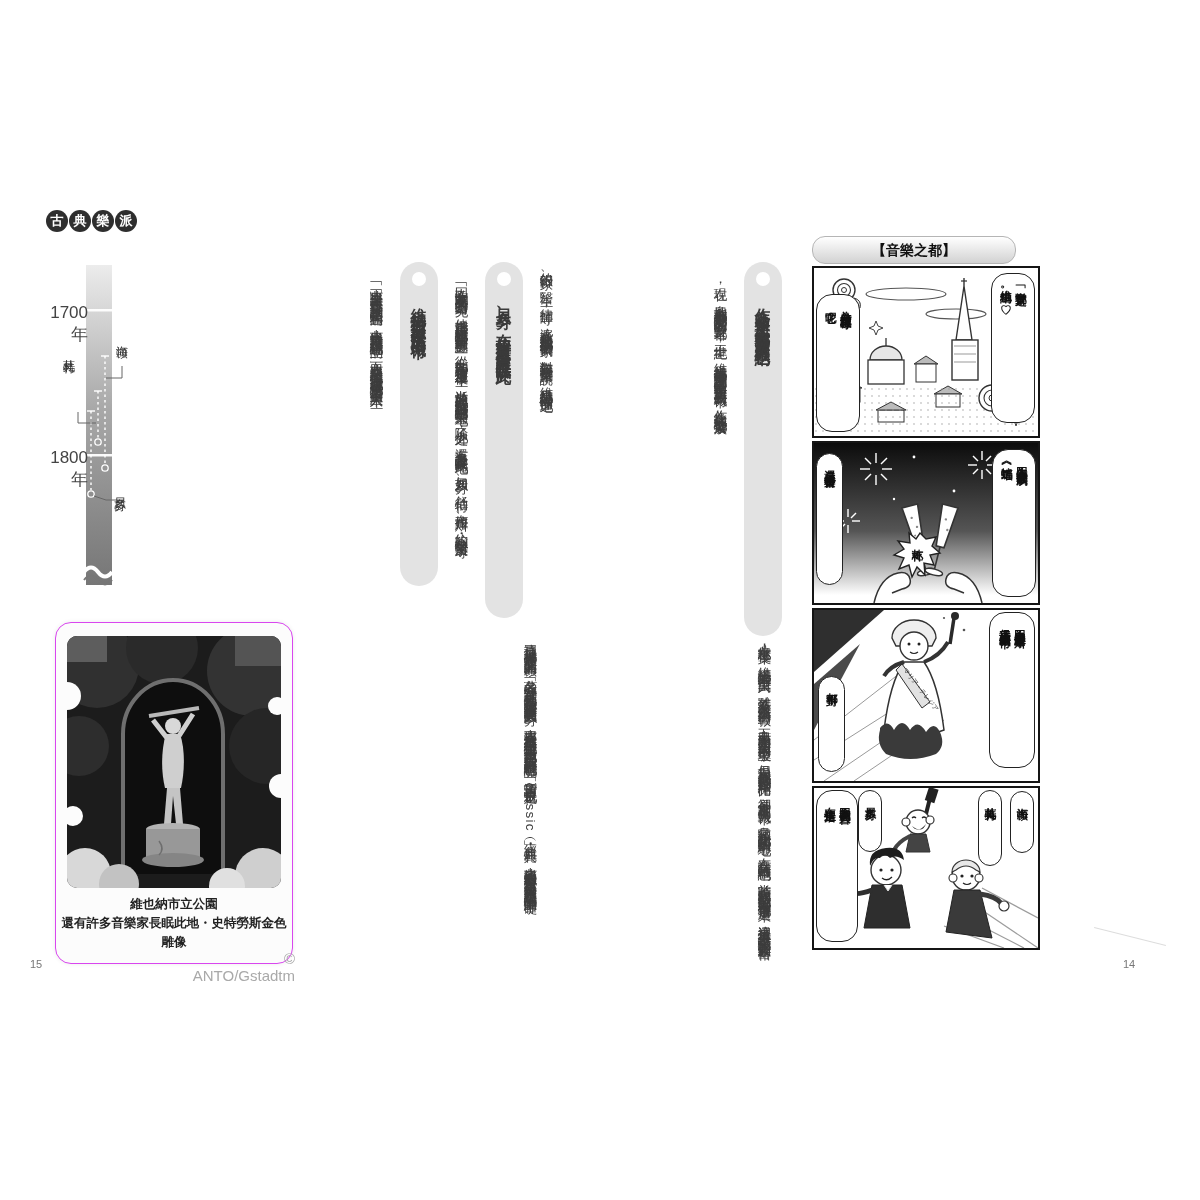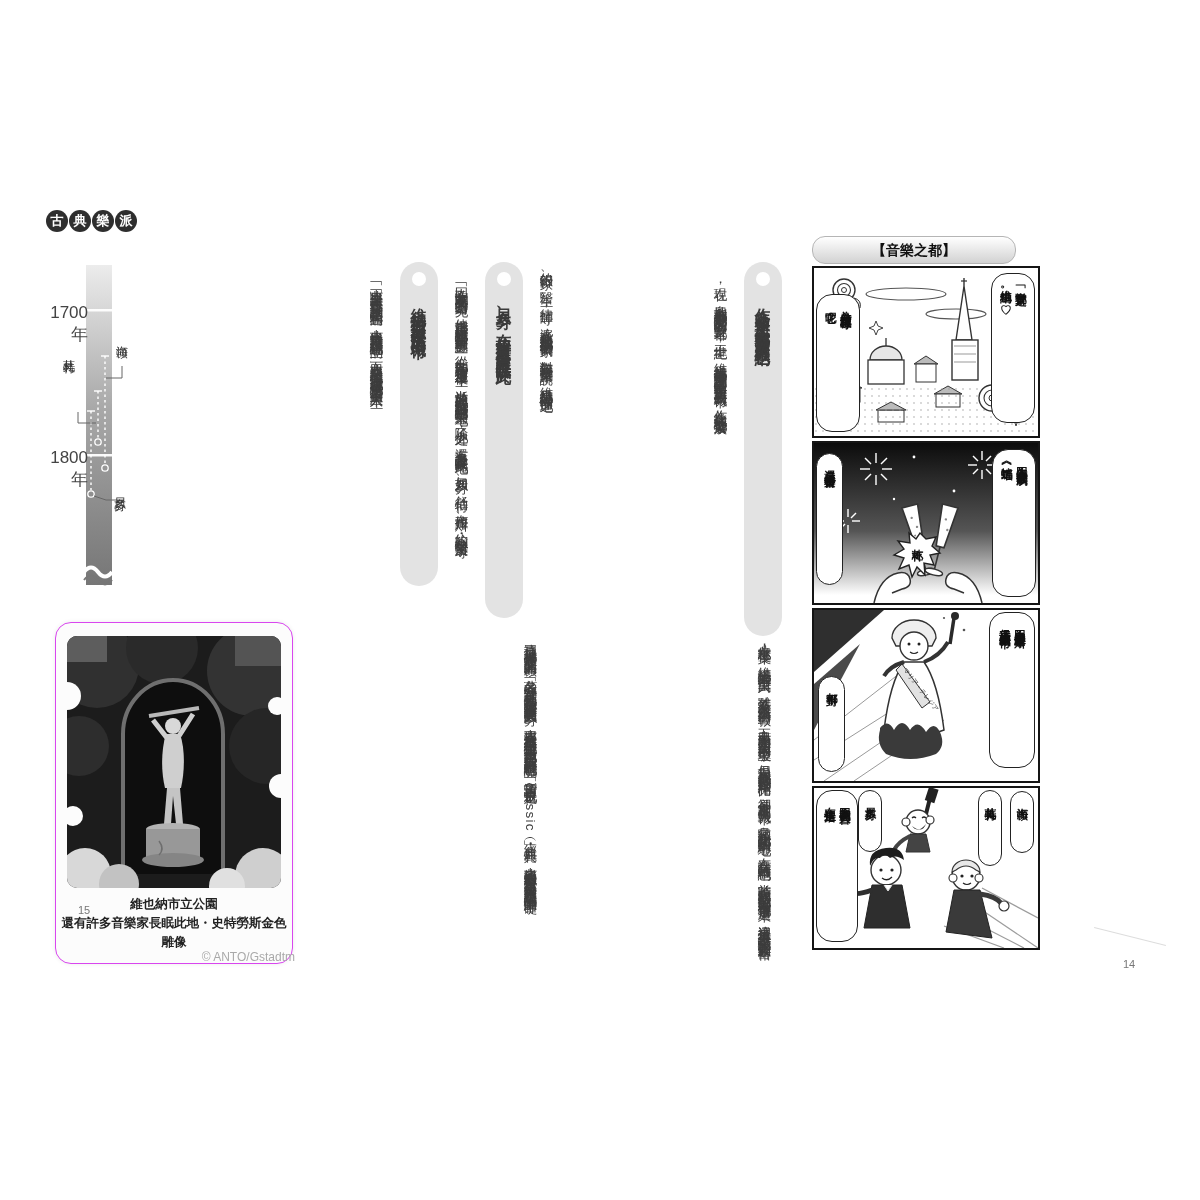--- a/index.html
+++ b/index.html
@@ -42,21 +42,21 @@
   .bubble{position:absolute;background:#fff;border:1.5px solid #222;border-radius:16px;
           display:flex;align-items:flex-start;justify-content:center;padding:7px 4px;box-sizing:border-box;}
   .bubble .bt{writing-mode:vertical-rl;font-size:11.5px;line-height:15px;font-weight:bold;
               color:#111;white-space:pre-line;letter-spacing:1px;}
   .bubble.noborder{border:none;}
   
   .photo-card{left:55px;top:622px;width:236px;height:340px;background:#fcfcfc;border:1px solid #d946ef;
               border-radius:16px;box-shadow:0 0 4px rgba(0,0,0,.08);}
   .photo-caption{position:absolute;left:0;top:272px;width:100%;text-align:center;
                  font-weight:bold;font-size:12.5px;line-height:19px;color:#222;}
-  .credit{left:185px;top:950px;width:110px;text-align:right;font-size:12px;color:#a9a9a9;}
+  .credit{left:185px;top:950px;width:110px;text-align:right;font-size:15px;color:#a9a9a9;}
   .pagenum{font-size:11px;color:#777;}
   .curl{left:1093px;top:936px;width:74px;height:1px;background:#ddd;transform:rotate(14deg);}
 </style>
 </head>
 <body>
 
 <div class="canvas">
 
   <div class="abs badge">
     <span class="c">古</span>
@@ -420,17 +420,17 @@
     <div class="bubble" style="left:44px;top:2px;width:24px;height:62px;">
       <span class="bt">貝多芬！</span>
     </div>
     <div class="bubble" style="left:2px;top:2px;width:42px;height:152px;">
       <span class="bt">因為我們三人曾
 在這裡生活！</span>
     </div>
   </div>
 
 
-  <div class="abs pagenum" style="left:30px;top:904px;margin-left:48px;">15</div>
+  <div class="abs pagenum" style="left:30px;top:958px;">15</div>
   <div class="abs pagenum" style="left:1123px;top:958px;">14</div>
   <div class="abs curl"></div>
 
 </div>
 
 </body></html>

